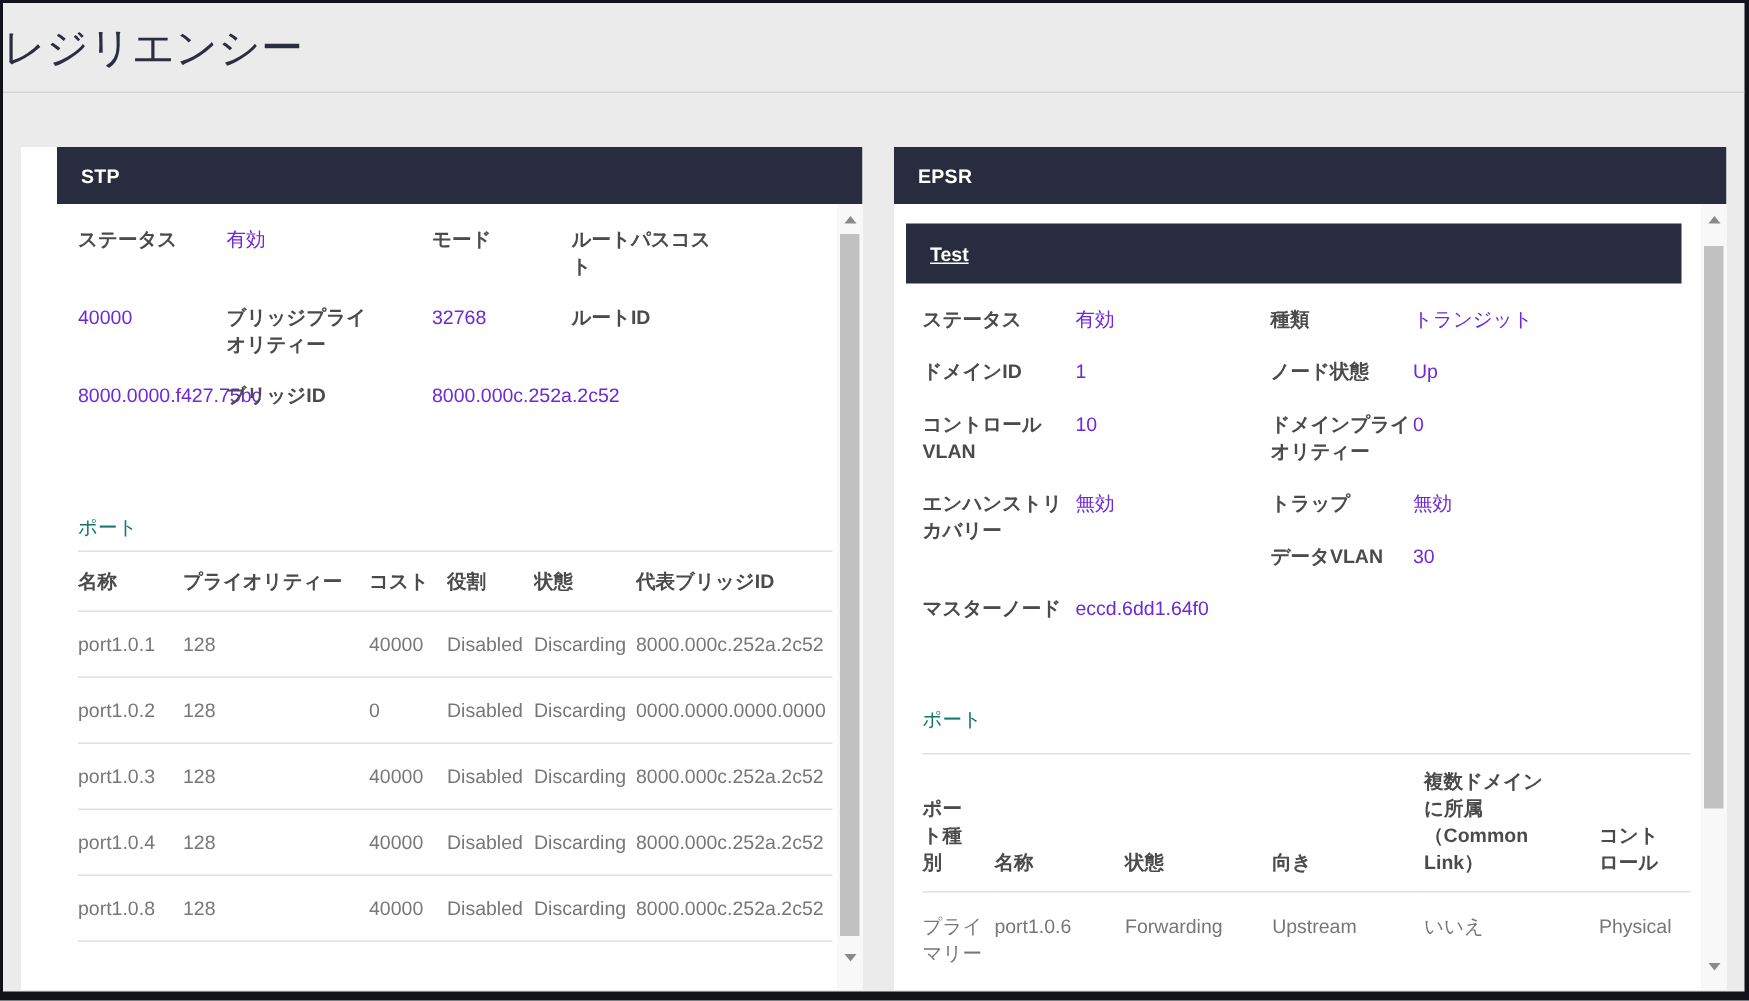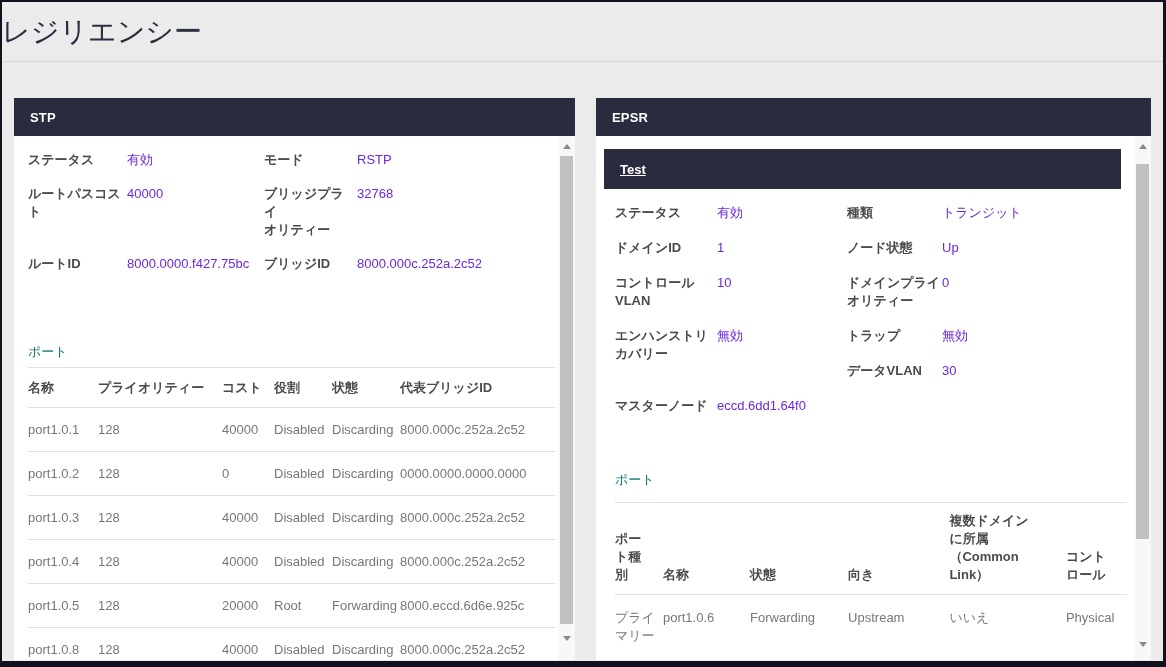--- a/index.html
+++ b/index.html
@@ -11,21 +11,21 @@
     border-left:2px solid #12121c;
     border-top:2px solid #12121c;
     border-right:3px solid #12121c;
     border-bottom:6px solid #12121c;
     overflow:hidden;
   }
   .page-header { height:60px; display:flex; align-items:center; border-bottom:1px solid #d5d5d5; }
   .page-title { font-size:28px; color:#2b2e40; }
   .panels { display:flex; gap:21px; padding:36px 12px 0 12px; }
   .panel { background:#ffffff; height:562px; display:flex; flex-direction:column; overflow:hidden; }
-  .panel-stp { width:561px; flex:0 0 561px; }
+  .panel-stp { width:561px; flex:0 0 561px;padding-left:24px; }
   .panel-epsr { flex:1; }
   .panel-header { flex:0 0 38px; background:#292c3e; color:#ffffff; font-weight:bold; display:flex; align-items:center; padding:0 16px; letter-spacing:.2px; }
   .panel-body { position:relative; flex:1; overflow:hidden; background:#ffffff; }
 
   
   .scrollbar { position:absolute; top:0; right:0; width:17px; height:100%; background:#f8f8f8; }
   .sb-arrow { position:absolute; left:50%; transform:translateX(-50%); width:0; height:0;
               border-left:4px solid transparent; border-right:4px solid transparent; }
   .sb-up { top:8px; border-bottom:5px solid #8a8a8a; }
   .sb-down { border-top:5px solid #8a8a8a; }
@@ -79,21 +79,20 @@
 <div class="panels">
 
   <section class="panel panel-stp">
     <div class="panel-header">STP</div>
     <div class="panel-body">
       <div class="stp-content">
         <div class="stp-grid">
           <div class="lbl">ステータス</div>
           <div class="val">有効</div>
           <div class="lbl">モード</div>
-          <div class="val">RSTP</div>
 
           <div class="lbl">ルートパスコス
 ト</div>
           <div class="val">40000</div>
           <div class="lbl">ブリッジプライ
 オリティー</div>
           <div class="val">32768</div>
 
           <div class="lbl">ルートID</div>
           <div class="val">8000.0000.f427.75bc</div>
@@ -139,28 +138,20 @@
               <td>Discarding</td>
               <td>8000.000c.252a.2c52</td>
             </tr>
             <tr>
               <td>port1.0.4</td>
               <td>128</td>
               <td>40000</td>
               <td>Disabled</td>
               <td>Discarding</td>
               <td>8000.000c.252a.2c52</td>
-            </tr>
-            <tr>
-              <td>port1.0.5</td>
-              <td>128</td>
-              <td>20000</td>
-              <td>Root</td>
-              <td>Forwarding</td>
-              <td>8000.eccd.6d6e.925c</td>
             </tr>
             <tr>
               <td>port1.0.8</td>
               <td>128</td>
               <td>40000</td>
               <td>Disabled</td>
               <td>Discarding</td>
               <td>8000.000c.252a.2c52</td>
             </tr>
           </tbody>

